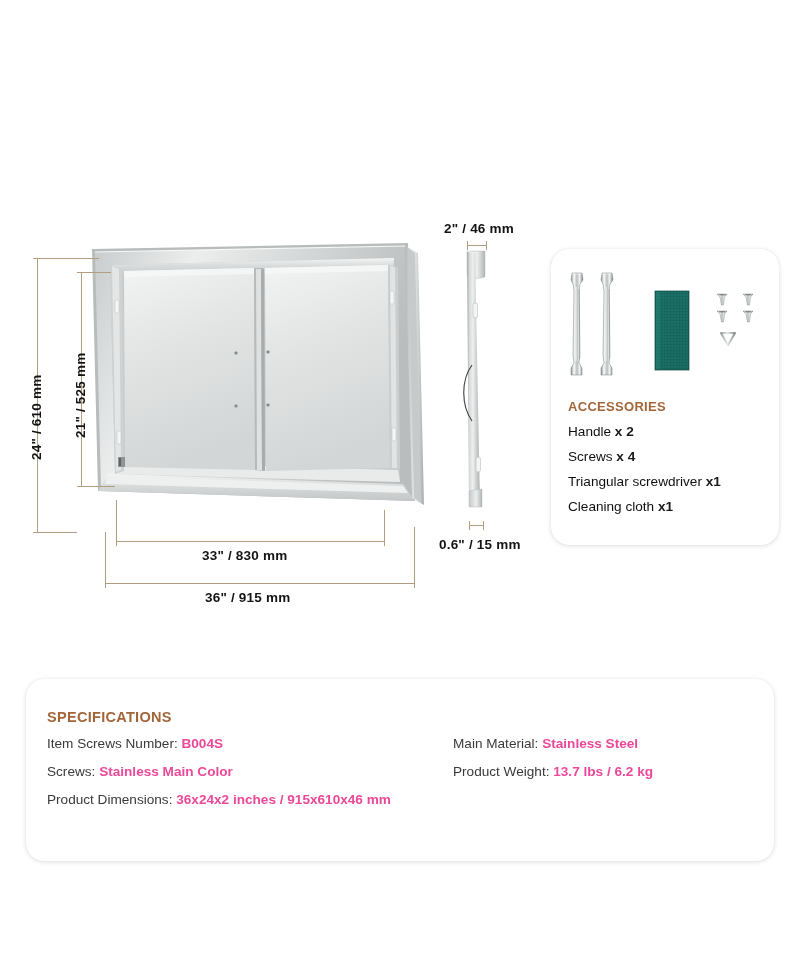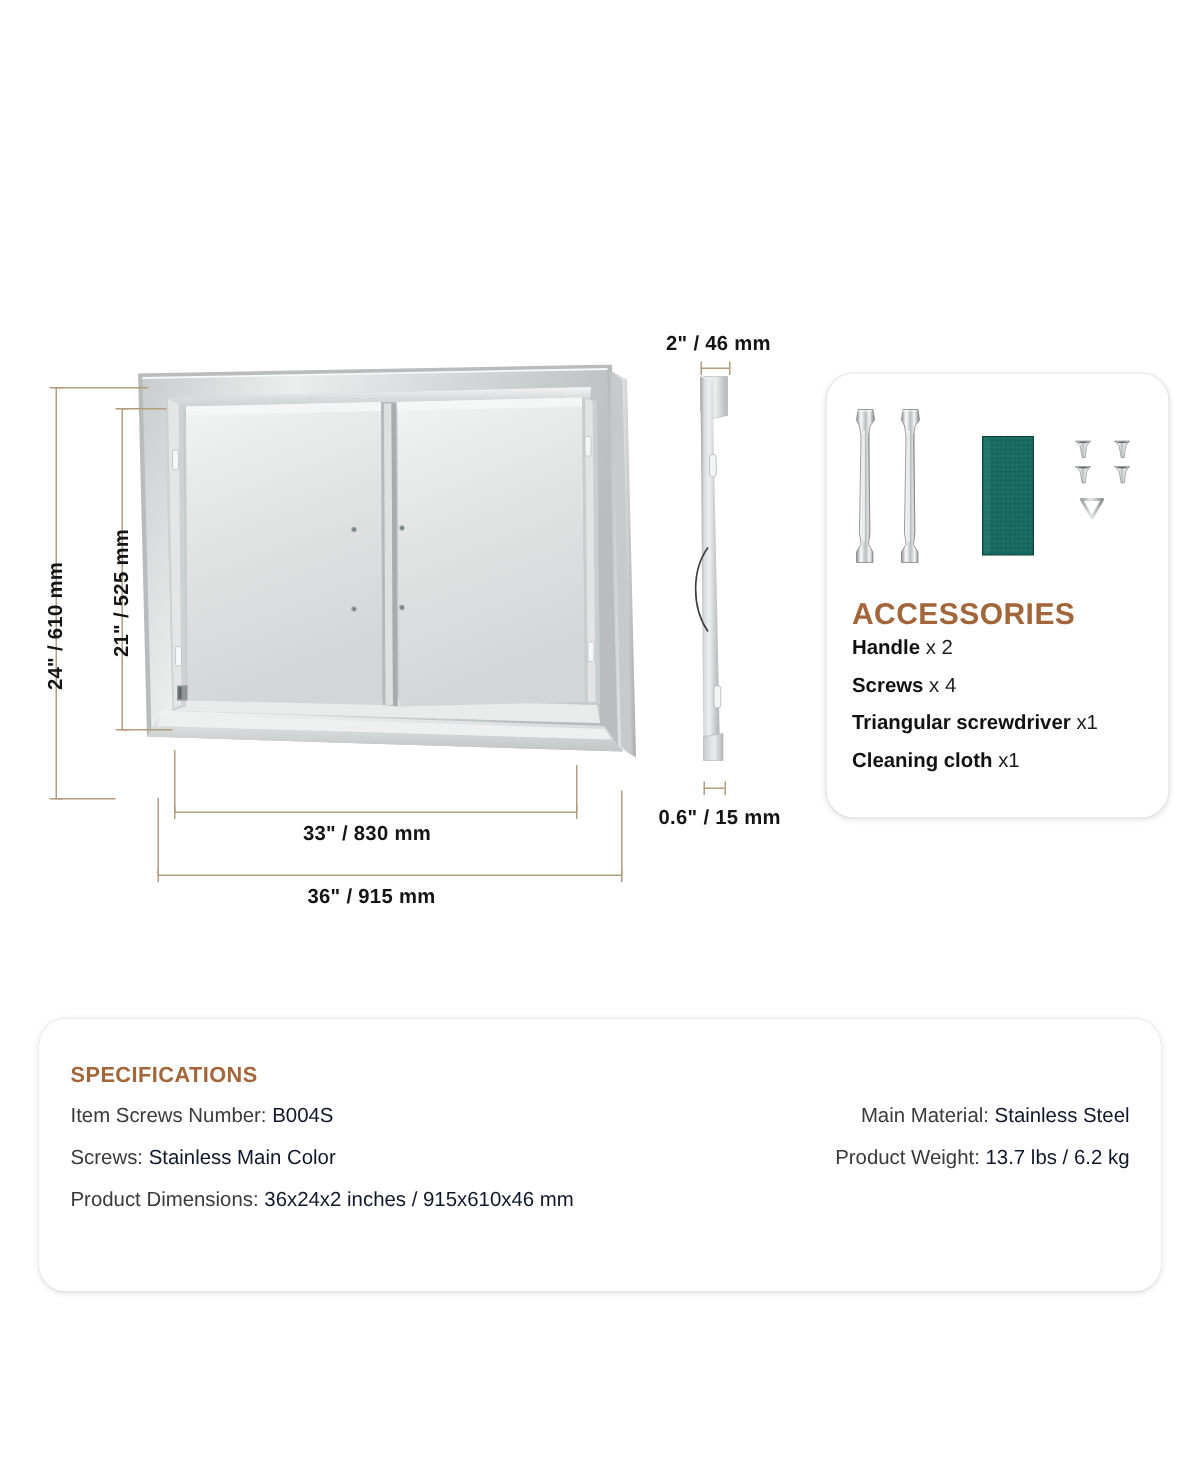--- a/index.html
+++ b/index.html
@@ -84,38 +84,38 @@
     padding: 0;
   }
   .acc-images {
     position: absolute;
     left: 0; top: 18px;
     width: 228px; height: 125px;
   }
   .acc-heading {
     position: absolute;
     left: 17px; top: 150px;
-    font-size: 20px;
+    font-size: 13px;
     font-weight: bold;
     color: #a2663a;
     letter-spacing: 0.3px;
   }
   .acc-list {
     position: absolute;
     left: 17px; top: 175px;
     width: 200px;
   }
   .acc-item {
     font-size: 13.6px;
     color: #111111;
     margin-bottom: 10px;
     white-space: nowrap;
   }
-  .acc-item b { font-weight: bold; }
-  .acc-item span.qty { font-weight: normal; color: #1a1a1a; }
+  .acc-item b { font-weight: normal; }
+  .acc-item span.qty { font-weight: bold; color: #1a1a1a; }
 
   
   .spec-card {
     left: 26px; top: 679px;
     width: 748px; height: 182px;
   }
   .spec-heading {
     position: absolute;
     left: 21px; top: 30px;
     font-size: 14.5px;
@@ -125,31 +125,30 @@
   }
   .spec-col-left {
     position: absolute;
     left: 21px; top: 57px;
     width: 470px;
   }
   .spec-col-right {
     position: absolute;
     right: 21px; top: 57px;
     width: 300px;
-    text-align: right;
   }
   .spec-row {
     font-size: 13.6px;
     color: #3a3a3a;
     margin-bottom: 13px;
     white-space: nowrap;
   }
   .spec-row .val {
-    font-weight: normal;
-    color: #0f172a;
+    font-weight: bold;
+    color: #ec4899;
   }
 </style>
 </head>
 <body>
 
 <div class="diagram-area">
 
   <div class="door-wrap">
     <svg class="door-svg" width="338" height="295" viewBox="0 0 338 295">
       <defs>

